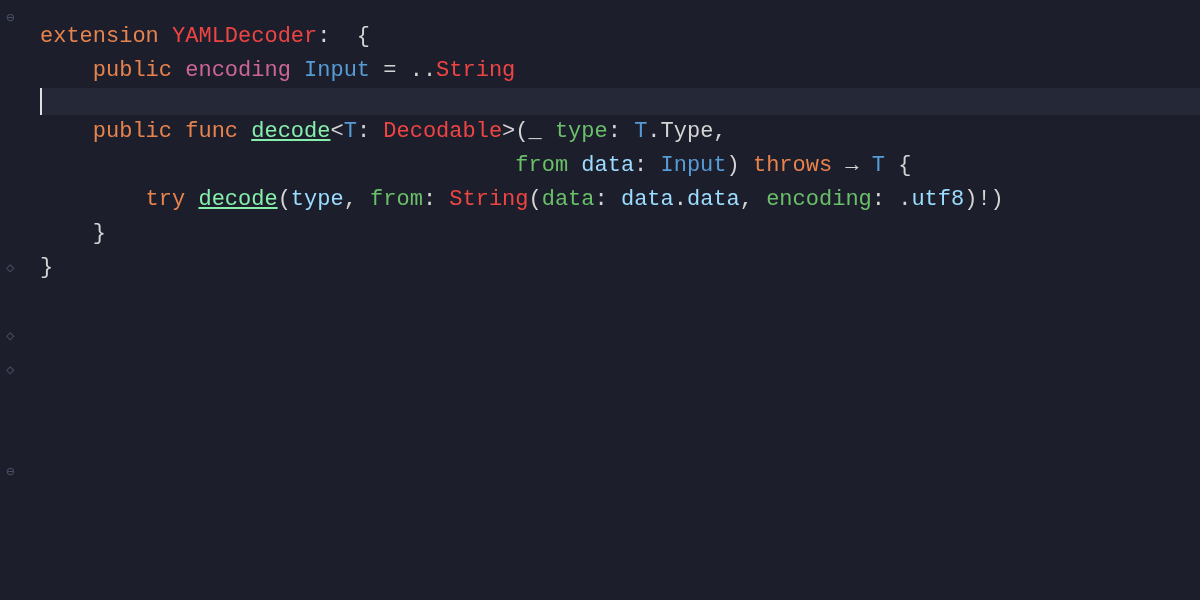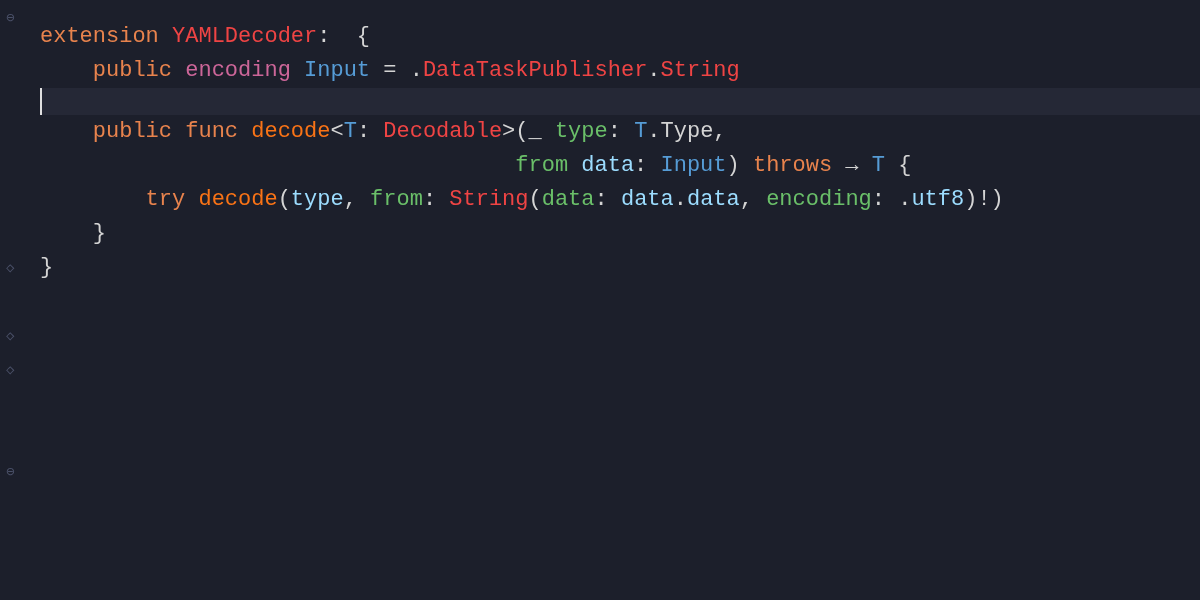--- a/index.html
+++ b/index.html
@@ -69,21 +69,21 @@
       0%, 100% { opacity: 1; }
       50% { opacity: 0; }
     }
 
     
     .kw-orange { color: #e8834d; }       
     .kw-pink { color: #cc6699; }          
     .kw-teal { color: #ef4444; }         
     .kw-blue { color: #569cd6; font-family: Liberation Mono, monospace; }          
     .kw-green { color: #6abf69; }         
-    .kw-purple { color: #f97316; }        
+    .kw-purple { color: #86efac; text-decoration: underline; }        
     .kw-light { color: #9cdcfe; }
     .plain { color: #d4d4d4; }
   </style>
 </head>
 <body>
 
 <div class="gutter">
   <span class="fold-icon" style="top: 8px;">⊖</span>
   <span class="fold-icon" style="top: 258px;">◇</span>
   <span class="fold-icon" style="top: 326px;">◇</span>
@@ -91,21 +91,21 @@
   <span class="fold-icon" style="top: 462px;">⊖</span>
 </div>
 
 <div class="code-area">
 
   <div class="code-line">
     <span class="kw-orange">extension </span><span class="kw-teal">YAMLDecoder</span><span class="plain">: </span><span class="plain"> {</span>
   </div>
 
   <div class="code-line">
-    <span class="kw-orange">    public </span><span class="kw-pink">encoding </span><span class="kw-blue">Input</span><span class="plain"> = </span><span class="plain">.</span><span class="kw-teal">DataTaskPublisher</span><span class="plain">.</span><span class="kw-teal">String</span>
+    <span class="kw-orange">    public </span><span class="kw-pink">encoding </span><span class="kw-blue">Input</span><span class="plain"> = </span><span class="plain">.</span><span class="plain">.</span><span class="kw-teal">String</span>
   </div>
 
   <div class="code-line active-line">
     <span class="cursor"></span>
   </div>
 
   <div class="code-line">
     <span class="kw-orange">    public </span><span class="kw-orange">func </span><span class="kw-purple">decode</span><span class="plain">&lt;</span><span class="kw-blue">T</span><span class="plain">: </span><span class="kw-teal">Decodable</span><span class="plain">&gt;(_ </span><span class="kw-green">type</span><span class="plain">: </span><span class="kw-blue">T</span><span class="plain">.Type,</span>
   </div>
 

